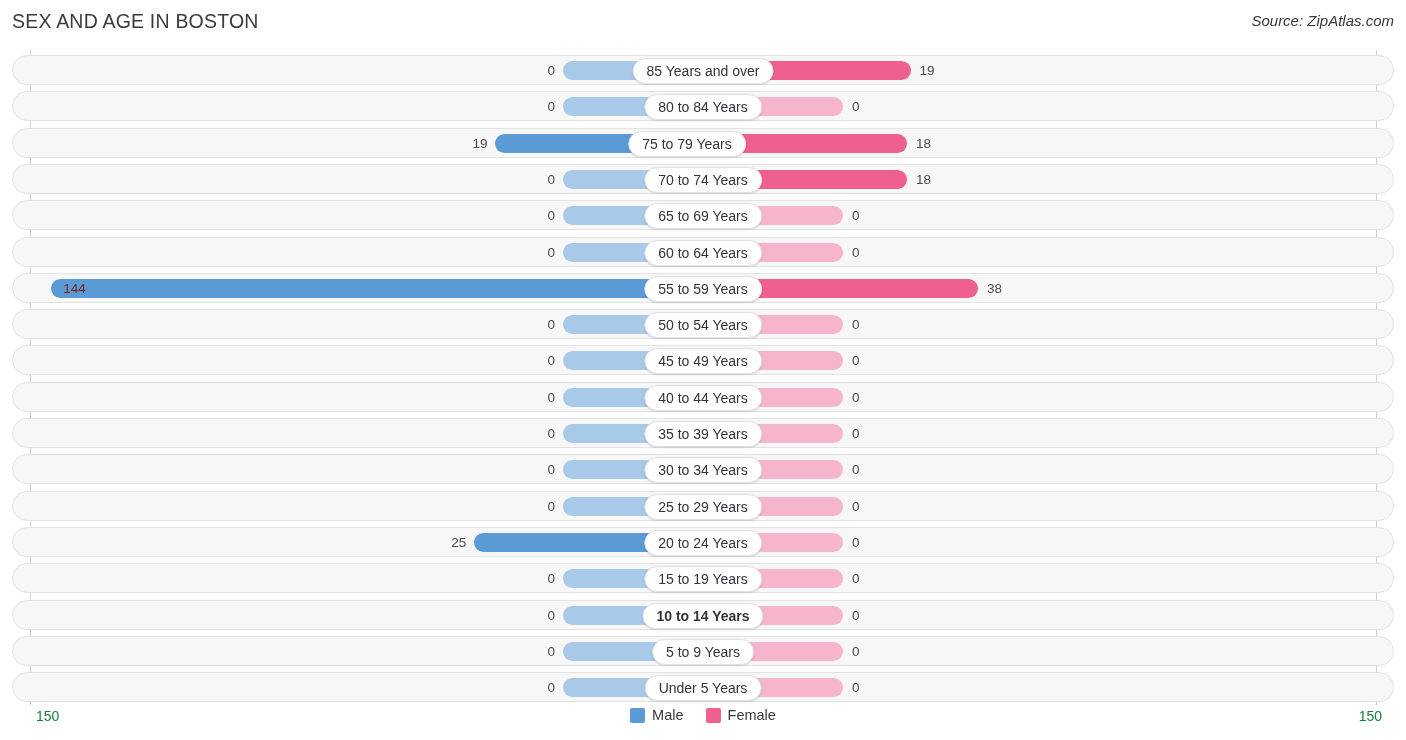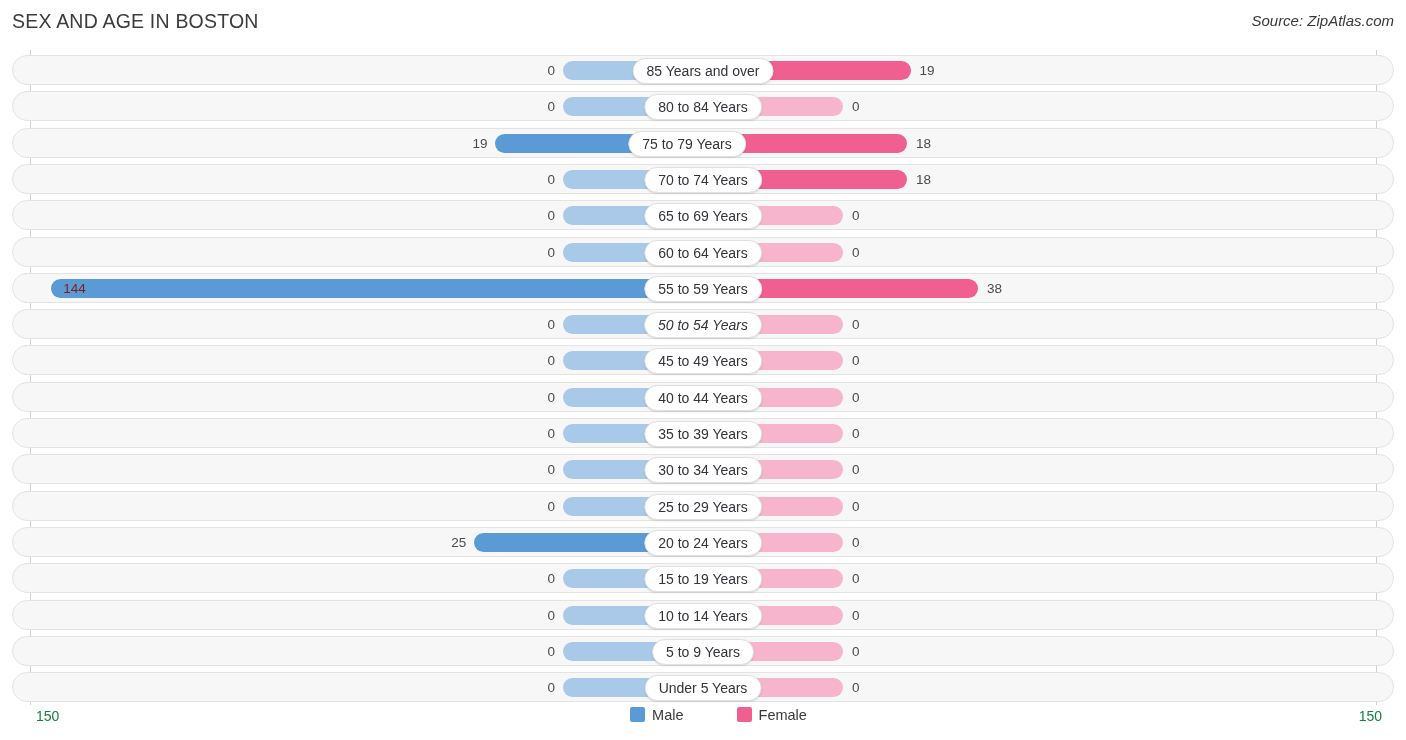--- a/index.html
+++ b/index.html
@@ -83,21 +83,21 @@
   .ax-lab {
     position: absolute; top: 3px;
     font-size: 14px; color: #15803d; white-space: nowrap;
   }
   .ax-lab.l { left: 36px; }
   .ax-lab.r { right: 24px; }
   .legend {
     position: absolute; left: 0; top: 2px; width: 1406px;
     display: flex; justify-content: center; align-items: center; gap: 22px;
   }
-  .lg-item { display: flex; align-items: flex-start; gap: 7px; margin-left: 31px; }
+  .lg-item { display: flex; align-items: flex-end; gap: 7px; }
   .sw { width: 15px; height: 15px; border-radius: 2px; }
   .lg-txt { font-size: 14.5px; color: #3a3a3a; white-space: nowrap; }
 </style>
 </head>
 <body>
 
 <div id="root">
 
   <div class="hdr">
     <div class="title">SEX AND AGE IN BOSTON</div>
@@ -169,21 +169,21 @@
           <div class="val val-f" style="left: 974.027px;">38</div>
           <div class="pill" style="left: 690px;">55 to 59 Years</div>
         </div>
       </div>
       <div class="row" style="top: 259.1px;">
         <div class="row-inner">
           <div class="bar bar-m" style="left: 550px; width: 140px;"></div>
           <div class="bar bar-f" style="left: 690px; width: 140px;"></div>
           <div class="val val-m" style="right: 0px; left: 506px; width: 36px;">0</div>
           <div class="val val-f" style="left: 839px;">0</div>
-          <div class="pill" style="left: 690px; font-style: italic;">50 to 54 Years</div>
+          <div class="pill" style="left: 690px;">50 to 54 Years</div>
         </div>
       </div>
       <div class="row" style="top: 295.4px;">
         <div class="row-inner">
           <div class="bar bar-m" style="left: 550px; width: 140px;"></div>
           <div class="bar bar-f" style="left: 690px; width: 140px;"></div>
           <div class="val val-m" style="right: 0px; left: 506px; width: 36px;">0</div>
           <div class="val val-f" style="left: 839px;">0</div>
           <div class="pill" style="left: 690px;">45 to 49 Years</div>
         </div>
@@ -241,21 +241,21 @@
           <div class="val val-f" style="left: 839px;">0</div>
           <div class="pill" style="left: 690px;">15 to 19 Years</div>
         </div>
       </div>
       <div class="row" style="top: 549.5px;">
         <div class="row-inner">
           <div class="bar bar-m" style="left: 550px; width: 140px;"></div>
           <div class="bar bar-f" style="left: 690px; width: 140px;"></div>
           <div class="val val-m" style="right: 0px; left: 506px; width: 36px;">0</div>
           <div class="val val-f" style="left: 839px;">0</div>
-          <div class="pill" style="left: 690px;">10 to 14 Years</div>
+          <div class="pill" style="left: 690px; font-weight: bold;">10 to 14 Years</div>
         </div>
       </div>
       <div class="row" style="top: 585.8px;">
         <div class="row-inner">
           <div class="bar bar-m" style="left: 550px; width: 140px;"></div>
           <div class="bar bar-f" style="left: 690px; width: 140px;"></div>
           <div class="val val-m" style="right: 0px; left: 506px; width: 36px;">0</div>
           <div class="val val-f" style="left: 839px;">0</div>
           <div class="pill" style="left: 690px;">5 to 9 Years</div>
         </div>

